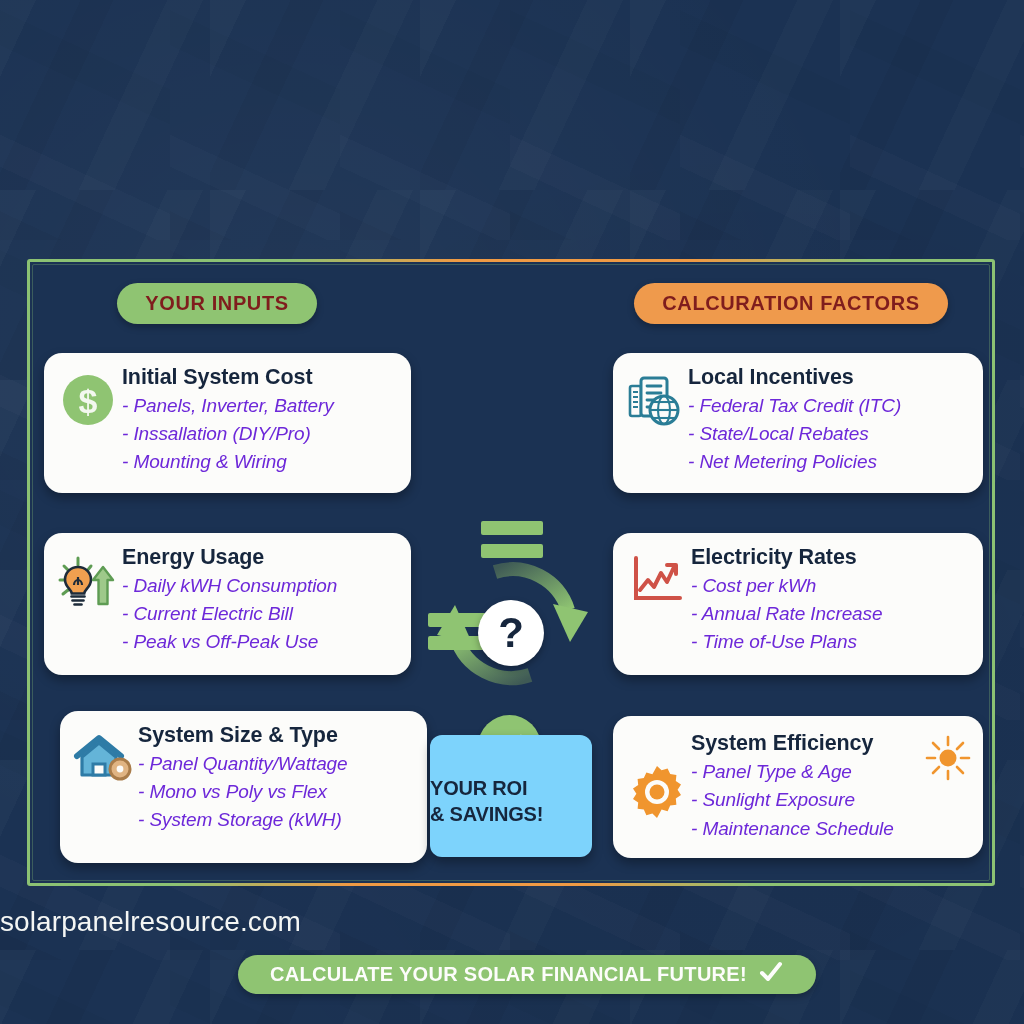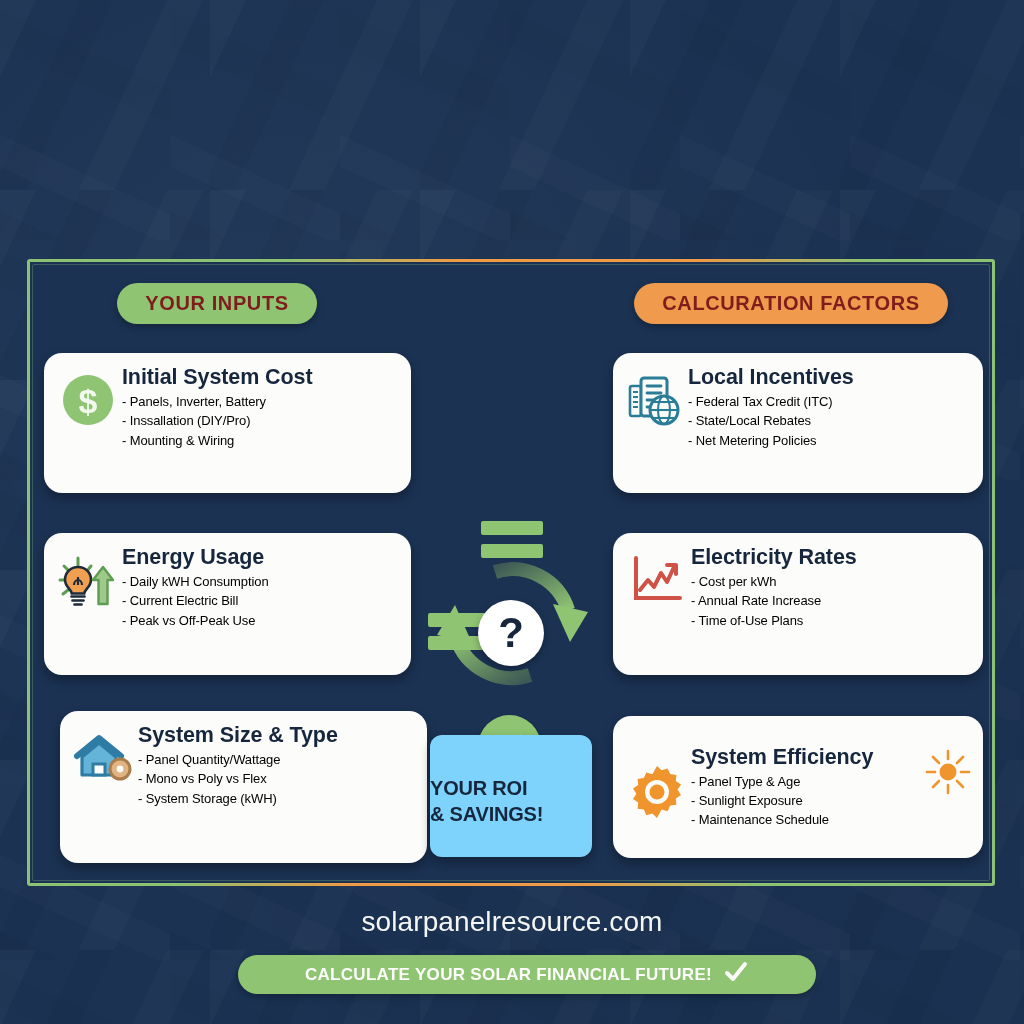--- a/index.html
+++ b/index.html
@@ -63,22 +63,22 @@
     display:flex; align-items:flex-start; justify-content:center;
     padding-top:9px;
   }
   .card .body{ flex:1; padding-left:2px; }
   .card h3{
     font-size:21.5px; font-weight:bold; color:#16263d;
     line-height:1.12; margin-bottom:3px; letter-spacing:-.1px;
   }
   .card ul{ list-style:none; }
   .card li{
-    font-size:13px; color:#000000; line-height:1.48;
-    white-space:nowrap; letter-spacing:-.1px;
+    font-size:19px; color:#6d28d9; line-height:1.48;
+    white-space:nowrap; letter-spacing:-.1px;font-style:italic;
   }
 
   
   .c-cost   { left:44px;  top:353px; width:367px; height:140px; }
   .c-energy { left:44px;  top:533px; width:367px; height:142px; }
   .c-size   { left:60px;  top:711px; width:367px; height:152px; }
   
   .c-incent { left:613px; top:353px; width:370px; height:140px;padding-left:9px; }
   .c-rates  { left:613px; top:533px; width:370px; height:142px; }
   .c-eff    { left:613px; top:716px; width:370px; height:142px;align-items:center; }
@@ -120,28 +120,28 @@
   }
   .roi-check{
     position:absolute; left:478px; top:715px;
     width:63px; height:63px; border-radius:50%;
     background:#8fc472; display:flex; align-items:center; justify-content:center;
     box-shadow:0 2px 5px rgba(0,0,0,.22);
   }
 
   
   .site{
-    position:absolute; left:0; right:0; top:906px; text-align:center;
+    position:absolute; left:0; right:0; top:906px; text-align:left;
     color:#f4f6f4; font-size:28px; letter-spacing:.1px;
   }
   .cta{
     position:absolute; left:238px; top:955px; width:578px; height:39px;
     background:#8fc472; border-radius:20px;
     display:flex; align-items:center; justify-content:center; gap:11px;
-    color:#fdfdfb; font-weight:bold; font-size:17px; letter-spacing:.3px;
+    color:#fdfdfb; font-weight:bold; font-size:20px; letter-spacing:.3px;
     box-shadow:0 3px 7px rgba(0,0,0,.26);
   }
 </style>
 </head>
 <body>
 
 <div class="bg-texture"></div>
 
 <div class="frame">
   <div class="frame-inner"></div>

